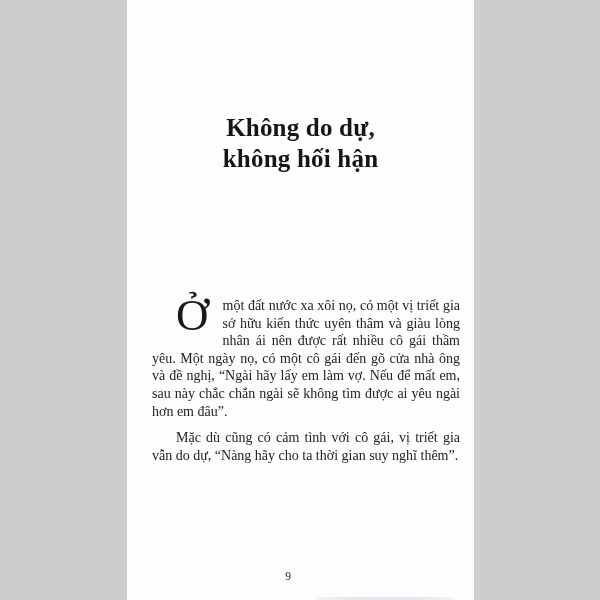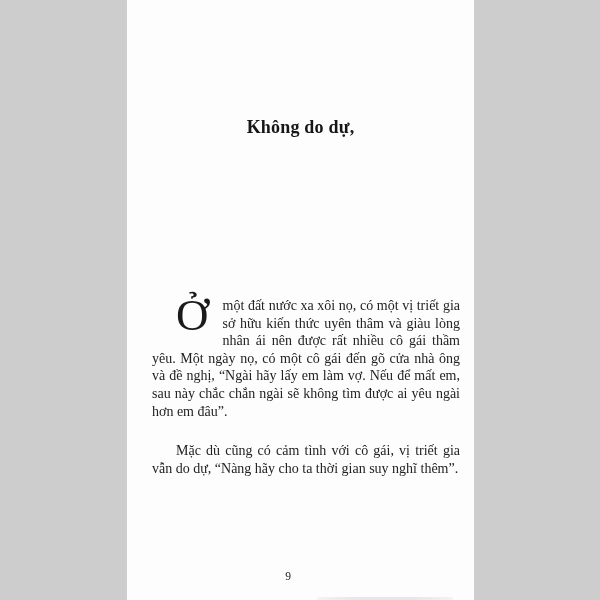--- a/index.html
+++ b/index.html
@@ -25,42 +25,42 @@
     height: 600px;
     background: #fdfdfd;
   }
   .chapter-title {
     position: absolute;
     top: 112px;
     left: 0;
     width: 100%;
     margin: 0;
     text-align: center;
-    font-size: 18px;
+    font-size: 25px;
     line-height: 31px;
     font-weight: bold;
     letter-spacing: 0.2px;
     color: #161616;
   }
   .title-line { display: block; }
   .body-text {
     position: absolute;
     top: 297px;
     left: 25px;
     width: 308px;
     font-size: 14px;
     line-height: 17.6px;
     color: #222222;
     text-align: justify;
     text-justify: inter-word;
   }
   .para { margin: 0; padding: 0; }
   .para.indent {
     text-indent: 24px;
-    margin-top: 22px;
+    margin-top: 9px;
   }
   .dropcap {
     float: left;
     font-size: 45px;
     line-height: 35px;
     margin: 1px 14px 0 24px;
     color: #1a1a1a;
   }
   .page-number {
     position: absolute;
@@ -82,20 +82,21 @@
   }
 </style>
 </head>
 <body>
 
 <div class="backdrop">
   <div class="paper">
 
     <h1 class="chapter-title">
       <span class="title-line">Không do dự,</span>
+      <span class="title-line">không hối hận</span>
     </h1>
 
     <div class="body-text">
       <p class="para first">
         <span class="dropcap">Ở</span><span>một đất nước xa xôi nọ, có một vị triết gia sở hữu kiến thức uyên thâm và giàu lòng nhân ái nên được rất nhiều cô gái thầm yêu. Một ngày nọ, có một cô gái đến gõ cửa nhà ông và đề nghị, “Ngài hãy lấy em làm vợ. Nếu để mất em, sau này chắc chắn ngài sẽ không tìm được ai yêu ngài hơn em đâu”.</span>
       </p>
       <p class="para indent">Mặc dù cũng có cảm tình với cô gái, vị triết gia vẫn do dự, “Nàng hãy cho ta thời gian suy nghĩ thêm”.</p>
     </div>
 
     <div class="page-number">9</div>

